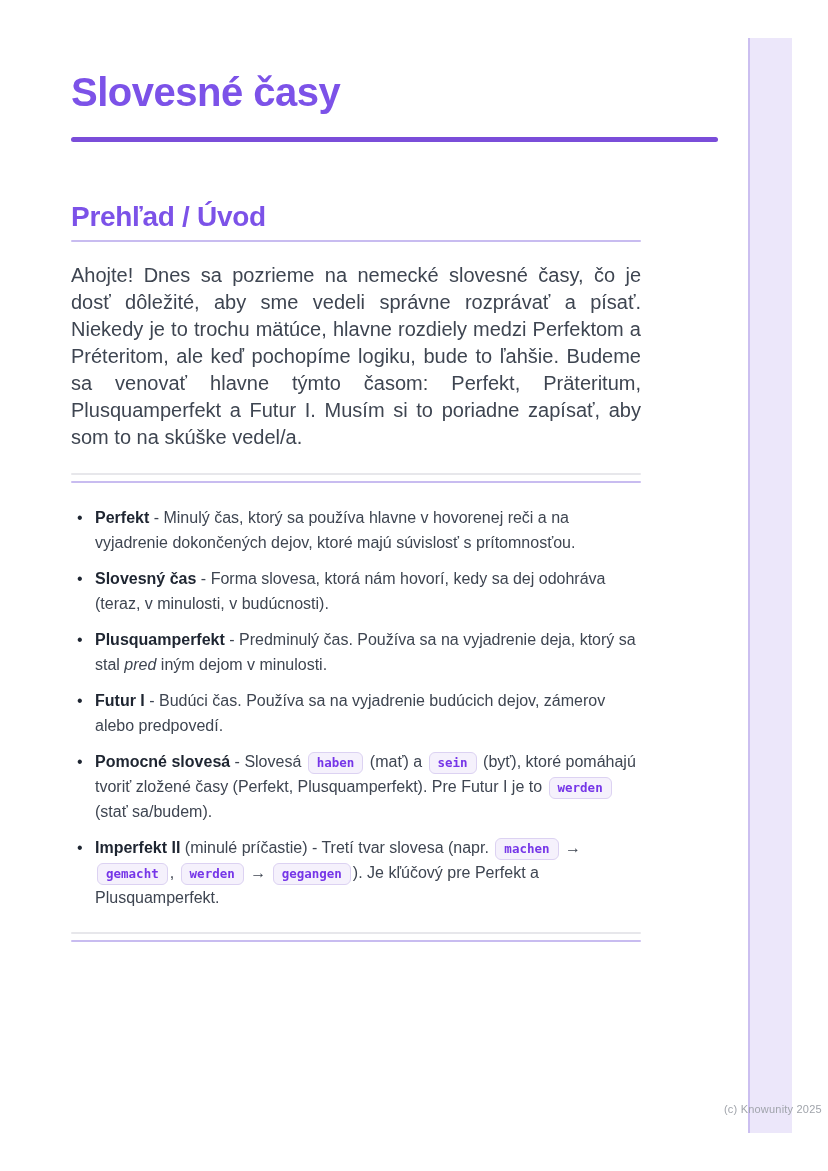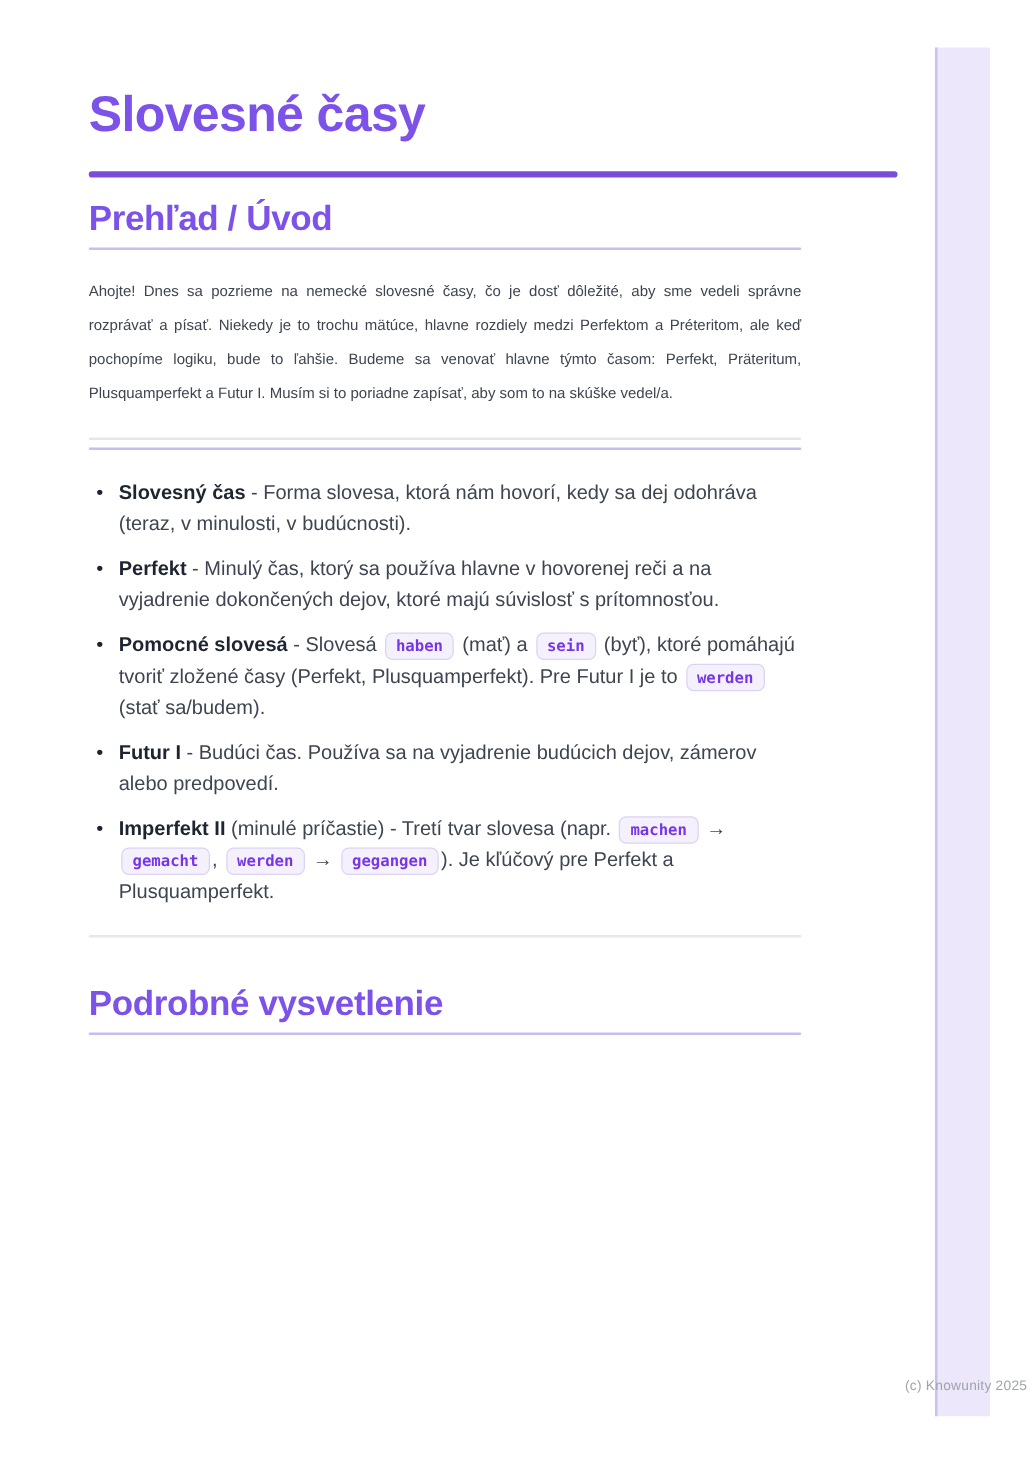--- a/index.html
+++ b/index.html
@@ -52,32 +52,32 @@
     border-radius:3px;
   }
   h2{
     margin:36px 0 0 0;
     font-size:28px;
     line-height:34px;
     font-weight:700;
     letter-spacing:-0.3px;
     color:var(--accent);
   }
-  h2.first{margin-top:16px;}
+  h2.first{margin-top:58px;}
   .h2-rule{
     width:570px;
     height:2px;
     margin-top:6px;
     background:var(--light-rule);
     border-radius:1px;
   }
   p.intro{
     margin:20px 0 0 0;
     width:570px;
-    font-size:12px;
+    font-size:20px;
     line-height:27px;
     color:var(--body-text);
     text-align:justify;
   }
   .divider{
     width:570px;
     height:2px;
     margin:22px 0 0 0;
     background:var(--divider);
     border:none;
@@ -159,32 +159,32 @@
       <h2 class="first">Prehľad / Úvod</h2>
       <div class="h2-rule"></div>
       <p class="intro">Ahojte! Dnes sa pozrieme na nemecké slovesné časy, čo je dosť dôležité, aby sme vedeli správne rozprávať a písať. Niekedy je to trochu mätúce, hlavne rozdiely medzi Perfektom a Préteritom, ale keď pochopíme logiku, bude to ľahšie. Budeme sa venovať hlavne týmto časom: Perfekt, Präteritum, Plusquamperfekt a Futur I. Musím si to poriadne zapísať, aby som to na skúške vedel/a.</p>
     </section>
 
     <div class="divider"></div>
 
     <section>
       <div class="h2-rule"></div>
       <ul class="def-list" id="def-list">
+          <li><span class="term">Perfekt</span><span> - Minulý čas, ktorý sa používa hlavne v hovorenej reči a na vyjadrenie dokončených dejov, ktoré majú súvislosť s prítomnosťou.</span></li>
           <li><span class="term">Slovesný čas</span><span> - Forma slovesa, ktorá nám hovorí, kedy sa dej odohráva (teraz, v minulosti, v budúcnosti).</span></li>
-          <li><span class="term">Perfekt</span><span> - Minulý čas, ktorý sa používa hlavne v hovorenej reči a na vyjadrenie dokončených dejov, ktoré majú súvislosť s prítomnosťou.</span></li>
+          <li><span class="term">Plusquamperfekt</span><span> - Predminulý čas. Používa sa na vyjadrenie deja, ktorý sa stal </span><span class="em">pred</span><span> iným dejom v minulosti.</span></li>
+          <li><span class="term">Futur I</span><span> - Budúci čas. Používa sa na vyjadrenie budúcich dejov, zámerov alebo predpovedí.</span></li>
           <li><span class="term">Pomocné slovesá</span><span> - Slovesá </span><span class="chip">haben</span><span> (mať) a </span><span class="chip">sein</span><span> (byť), ktoré pomáhajú tvoriť zložené časy (Perfekt, Plusquamperfekt). Pre Futur I je to </span><span class="chip">werden</span><span> (stať sa/budem).</span></li>
-          <li><span class="term">Futur I</span><span> - Budúci čas. Používa sa na vyjadrenie budúcich dejov, zámerov alebo predpovedí.</span></li>
           <li><span class="term">Imperfekt II</span><span> (minulé príčastie) - Tretí tvar slovesa (napr. </span><span class="chip">machen</span><span> → </span><span class="chip">gemacht</span><span>, </span><span class="chip">werden</span><span> → </span><span class="chip">gegangen</span><span>). Je kľúčový pre Perfekt a Plusquamperfekt.</span></li>
         </ul>
     </section>
 
     <div class="divider"></div>
 
     <section>
-      <h2>Podrobné vysvetlenie</h2>
       <div class="h2-rule"></div>
     </section>
 
   </div>
 
   <div class="next-page-strip"></div>
   <div class="watermark">(c) Knowunity 2025</div>
 
 </div>
 

